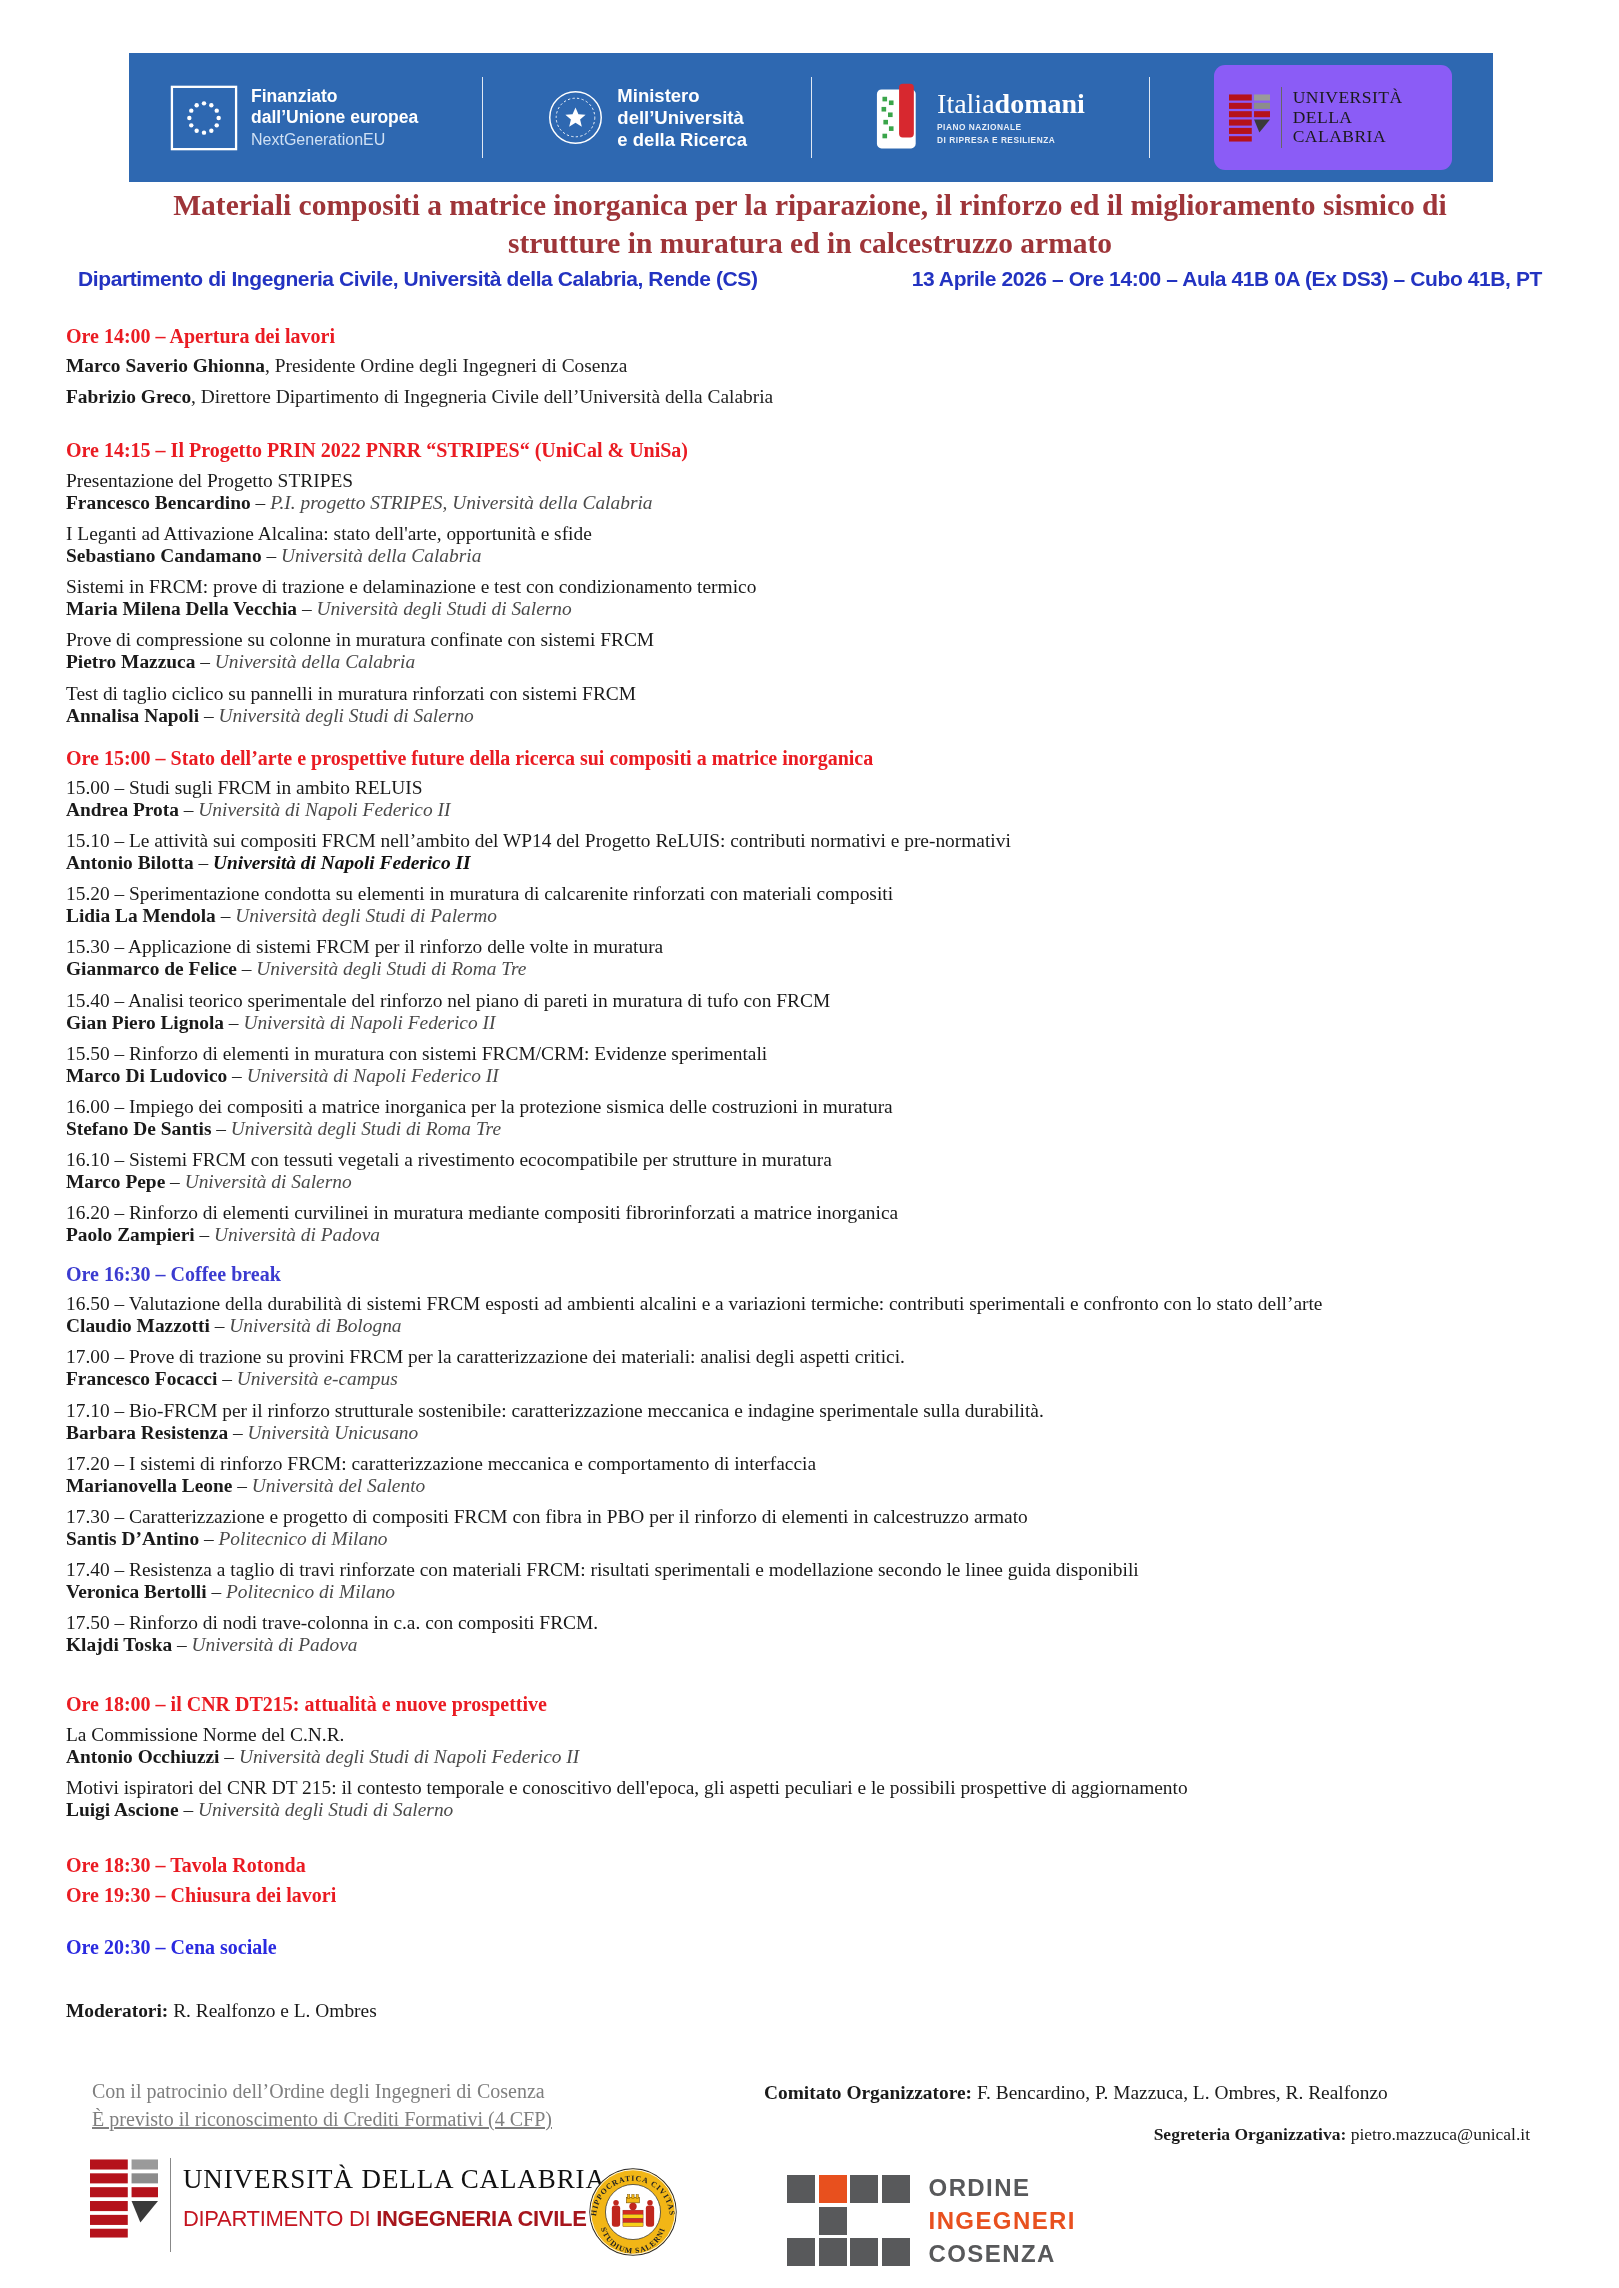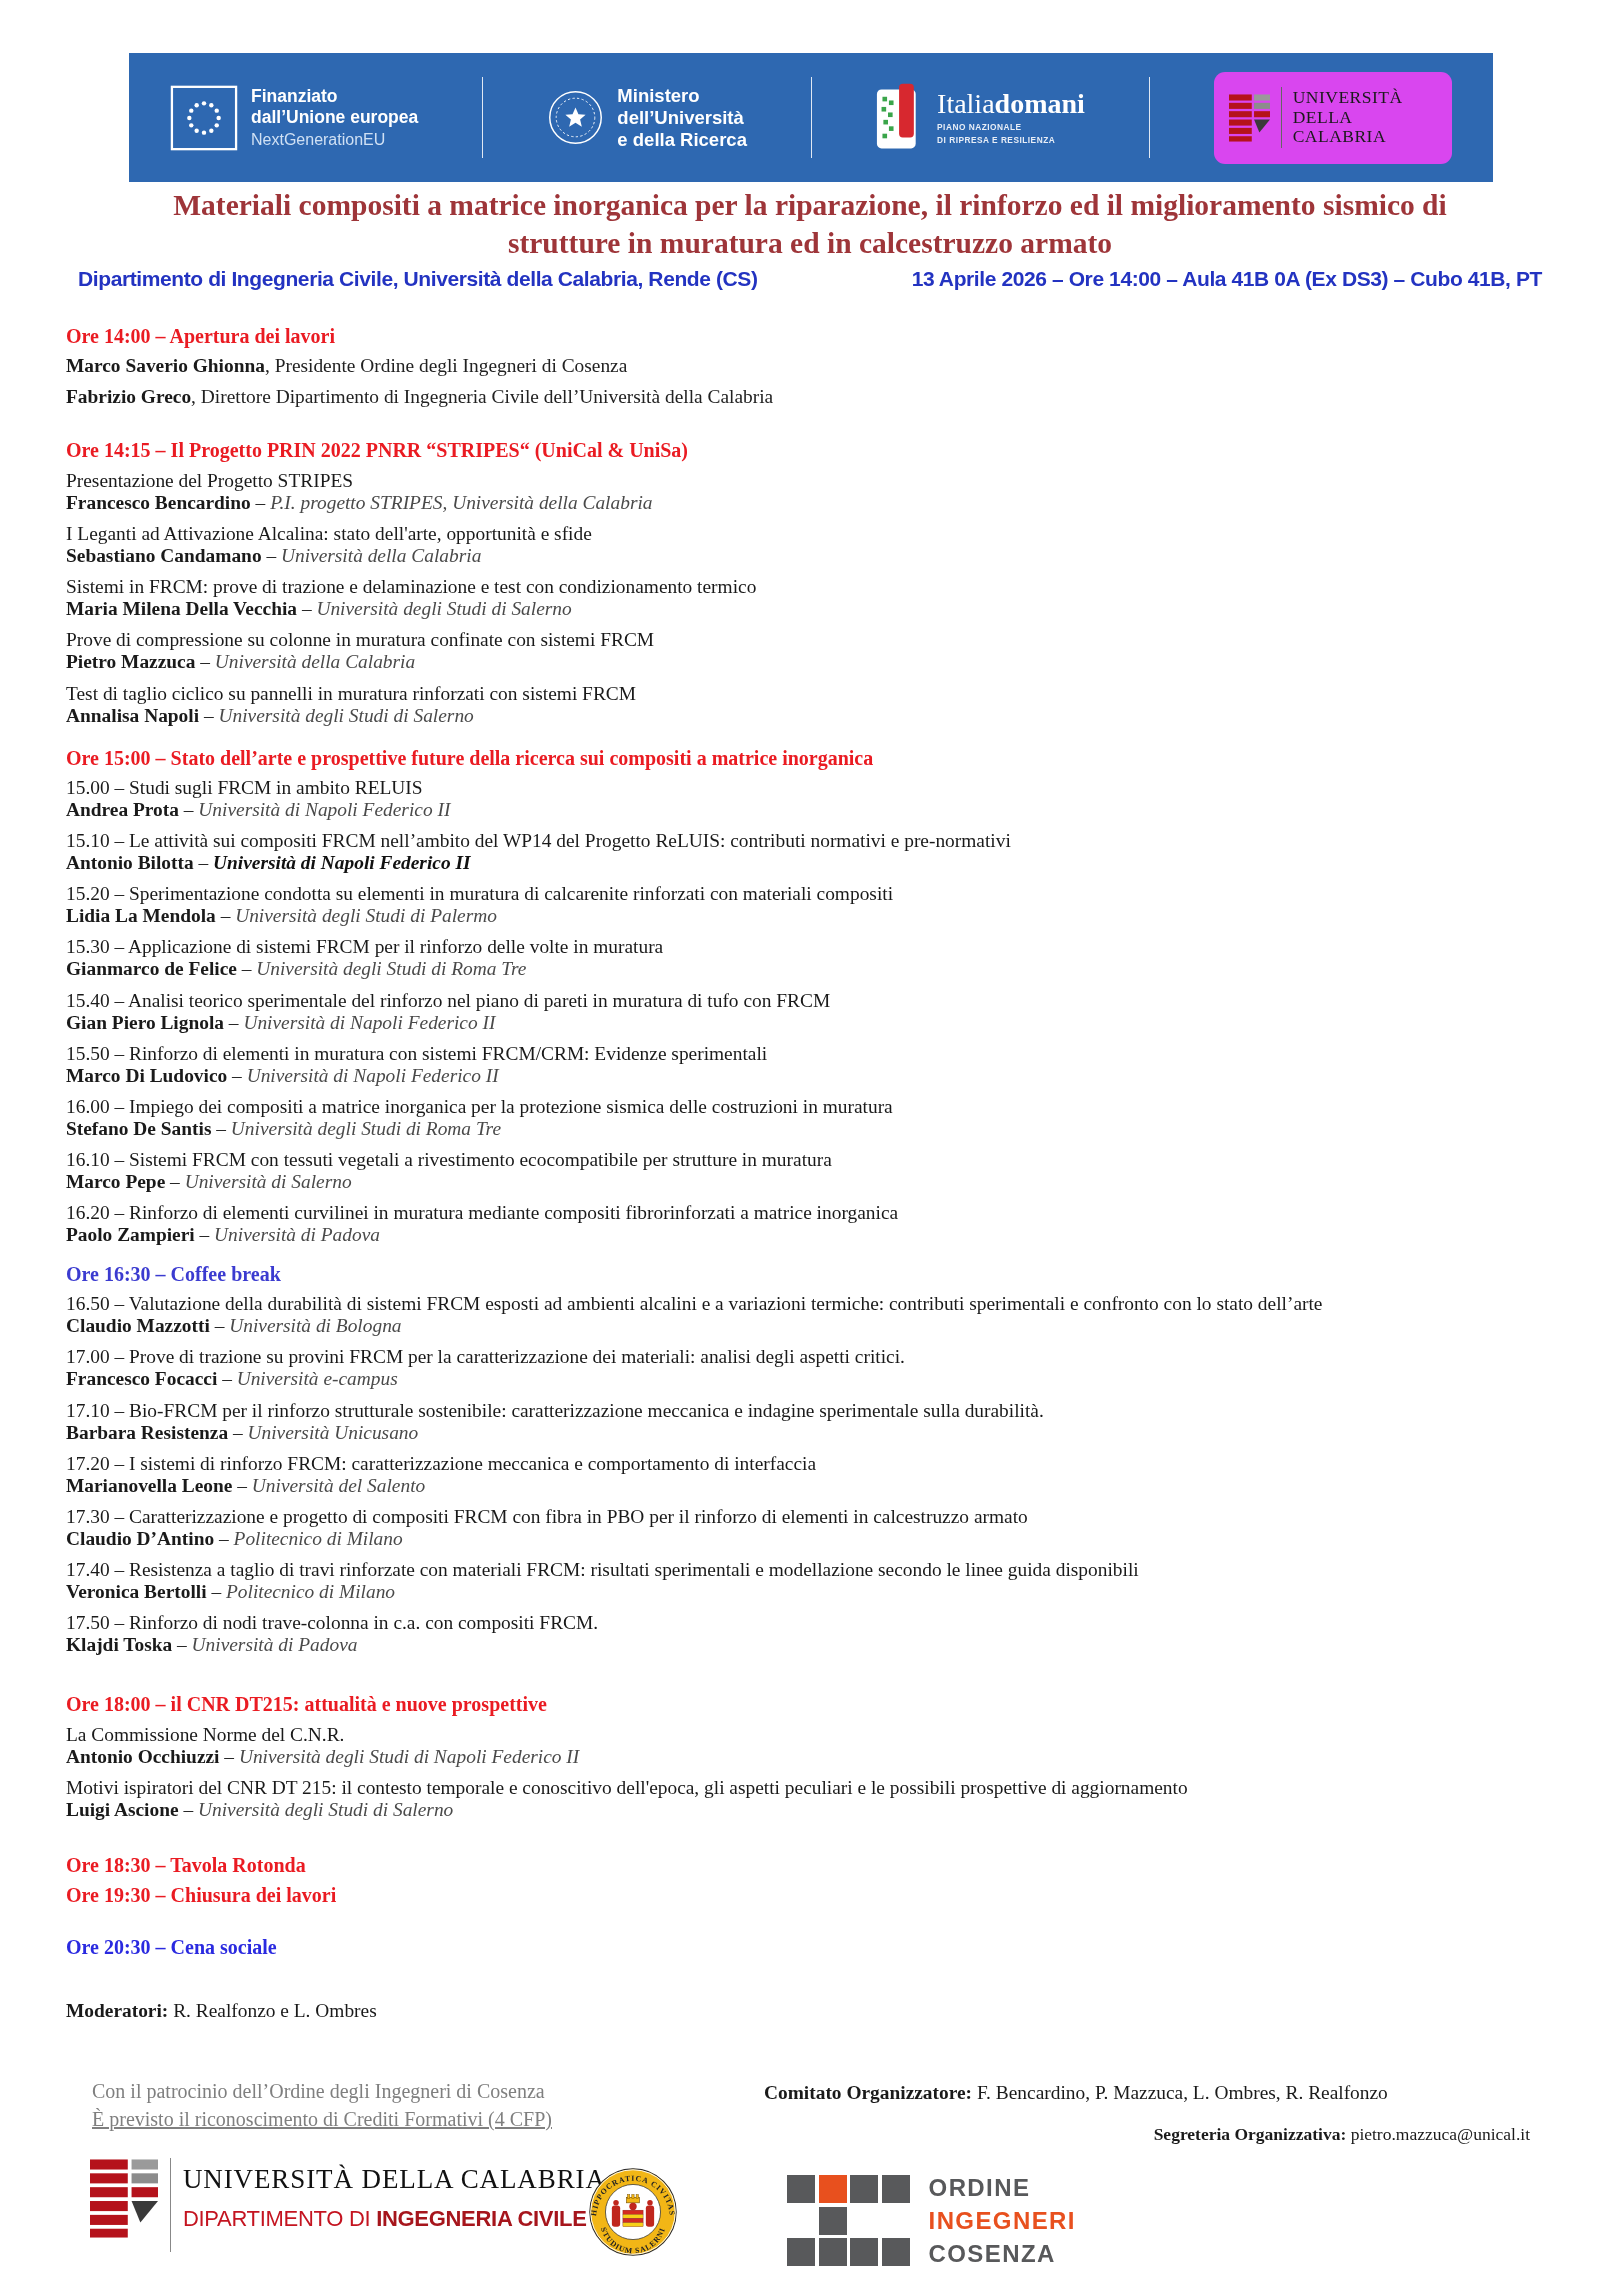--- a/index.html
+++ b/index.html
@@ -10,21 +10,21 @@
   .banner{position:absolute;left:129px;top:53px;width:1364px;height:129px;background:#2e68b1;
           display:flex;align-items:center;justify-content:space-between;padding:0 41px;box-sizing:border-box;}
   .b-block{display:flex;align-items:center;gap:13px;color:#fff;font-family:"Liberation Sans",sans-serif;}
   .b-sep{width:0.9px;height:81px;background:rgba(255,255,255,.85);flex:0 0 0.9px;}
   .eu-l{font-size:17.5px;font-weight:bold;line-height:21px;}
   .eu-sub{font-size:16px;font-weight:normal;color:#cfe0f4;margin-top:3.7px;}
   .mur-l{font-size:18.5px;font-weight:bold;line-height:22px;}
   .itd-brand{font-family:"Liberation Serif",serif;font-size:28px;line-height:28px;}
   .itd-brand .bold{font-weight:bold;}
   .itd-sub{font-size:8.3px;line-height:10px;letter-spacing:0.5px;color:#e8eef7;margin-top:3.7px;font-weight:bold;}
-  .unical-box{width:238px;height:92px;background:#d946ef;border-radius:11px;display:flex;align-items:center;
+  .unical-box{width:238px;height:105px;background:#8b5cf6;border-radius:11px;display:flex;align-items:center;
               gap:11px;padding:0 14.8px;box-sizing:border-box;color:#1a1a1a;}
   .unical-box .vline{width:0.9px;height:61px;background:#666;}
   .unical-box .uname{font-family:"Liberation Serif",serif;font-size:17.5px;line-height:19.4px;letter-spacing:0.5px;}
 
   
   .title{position:absolute;top:186px;left:51px;right:51px;text-align:center;color:#9e3539;
          font-weight:bold;font-size:29.5px;line-height:38px;}
   .subtitle{position:absolute;top:267px;left:78px;right:78px;display:flex;justify-content:space-between;
             color:#2333c1;font-family:"Liberation Sans",sans-serif;font-weight:bold;font-size:21px;letter-spacing:-0.4px;}
 
@@ -261,21 +261,21 @@
           <div class="prog-item">
             <div class="talk-title">17.10 – Bio-FRCM per il rinforzo strutturale sostenibile: caratterizzazione meccanica e indagine sperimentale sulla durabilità.</div>
             <div class="speaker-line"><span class="speaker-name">Barbara Resistenza</span><span class="speaker-sep"> – </span><span class="aff">Università Unicusano</span></div>
           </div>
           <div class="prog-item">
             <div class="talk-title">17.20 – I sistemi di rinforzo FRCM: caratterizzazione meccanica e comportamento di interfaccia</div>
             <div class="speaker-line"><span class="speaker-name">Marianovella Leone</span><span class="speaker-sep"> – </span><span class="aff">Università del Salento</span></div>
           </div>
           <div class="prog-item">
             <div class="talk-title">17.30 –  Caratterizzazione e progetto di compositi FRCM con fibra in PBO per il rinforzo di elementi in calcestruzzo armato</div>
-            <div class="speaker-line"><span class="speaker-name">Claudio D’Antino</span><span class="speaker-sep"> – </span><span class="aff">Politecnico di Milano</span></div>
+            <div class="speaker-line"><span class="speaker-name">Santis D’Antino</span><span class="speaker-sep"> – </span><span class="aff">Politecnico di Milano</span></div>
           </div>
           <div class="prog-item">
             <div class="talk-title">17.40 – Resistenza a taglio di travi rinforzate con materiali FRCM: risultati sperimentali e modellazione secondo le linee guida disponibili</div>
             <div class="speaker-line"><span class="speaker-name">Veronica Bertolli</span><span class="speaker-sep"> – </span><span class="aff">Politecnico di Milano</span></div>
           </div>
           <div class="prog-item">
             <div class="talk-title">17.50 – Rinforzo di nodi trave-colonna in c.a. con compositi FRCM.</div>
             <div class="speaker-line"><span class="speaker-name">Klajdi Toska</span><span class="speaker-sep"> – </span><span class="aff">Università di Padova</span></div>
           </div>
         </div>

